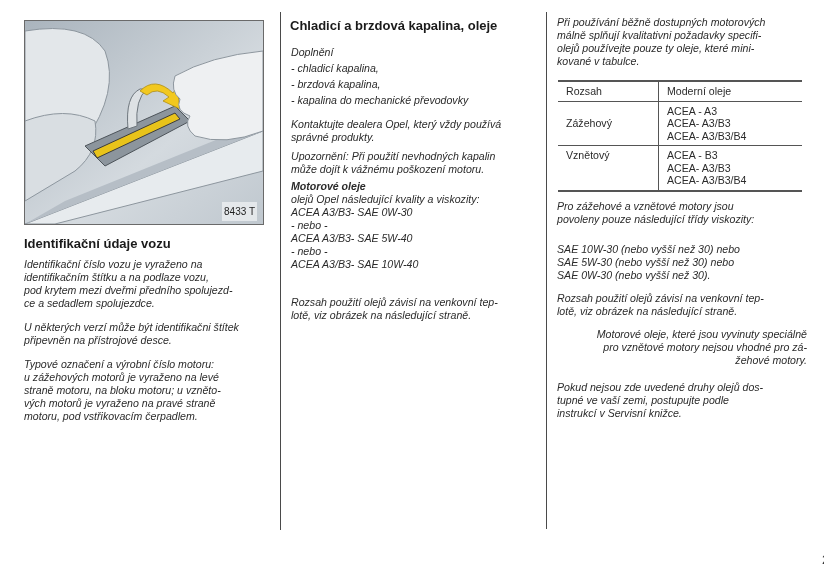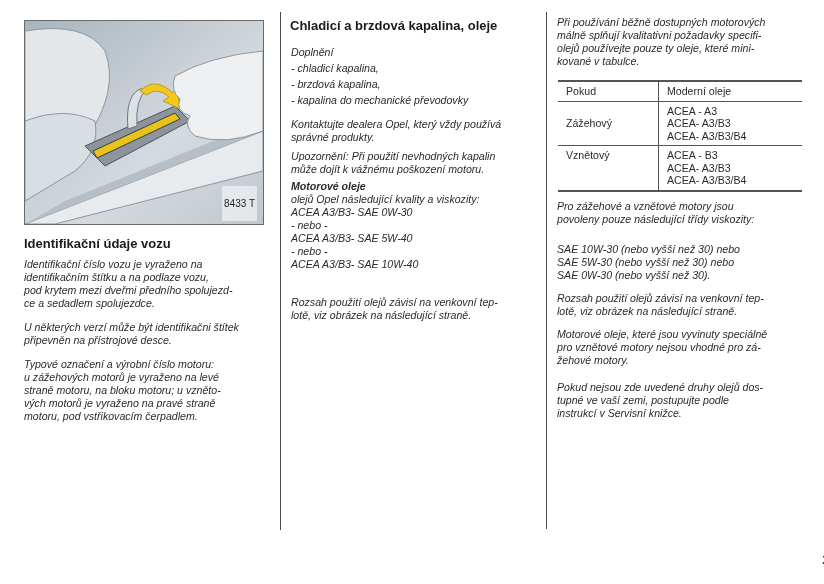--- a/index.html
+++ b/index.html
@@ -10,21 +10,21 @@
   .divider { position:absolute; width:1px; background:#4a4a4a; }
   .div1 { left:280px; top:12px; height:518px; }
   .div2 { left:546px; top:12px; height:517px; }
 
   .figure {
     position:absolute; left:24px; top:20px; width:238px; height:203px;
     border:1px solid #6a6a6a; overflow:hidden; background:#c9d0d6;
   }
   .fig-label {
     position:absolute; right:6px; bottom:3px; font-size:10px; color:#1e1e1e;
-    background:rgba(255,255,255,0.55); padding:12px 2px;
+    background:rgba(255,255,255,0.55); padding:4px 2px;
   }
 
   .h2 { font-weight:bold; font-size:13px; color:#1a1a1a; margin:0; }
   p { margin:0; font-size:10.6px; line-height:13px; color:#2b2b2b; }
   .h-left { position:absolute; left:24px; top:236px; }
   .p-block { position:absolute;font-style:italic; }
 
   .h-mid { position:absolute; left:290px; top:18px; }
   .sub-bold { font-weight:bold; }
 
@@ -129,21 +129,21 @@
 <div class="p-block" style="left:557px; top:16px; width:250px;">
   <p>Při používání běžně dostupných motorových</p>
   <p>málně splňují kvalitativni požadavky specifi-</p>
   <p>olejů používejte pouze ty oleje, které mini-</p>
   <p>kované v tabulce.</p>
 </div>
 
 <table class="spec">
   <tbody>
       <tr class="head">
-    <td class="c1">Pokud</td>
+    <td class="c1">Rozsah</td>
     <td>Moderní oleje</td>
   </tr>
   <tr class="row1">
     <td class="c1">Zážehový</td>
     <td>
       <div>ACEA - A3</div>
       <div>ACEA- A3/B3</div>
       <div>ACEA- A3/B3/B4</div>
     </td>
   </tr>
@@ -164,21 +164,21 @@
 </div>
 <div class="p-block" style="left:557px; top:243px; width:250px;">
   <p>SAE 10W-30 (nebo vyšší než 30) nebo</p>
   <p>SAE 5W-30 (nebo vyšší než 30) nebo</p>
   <p>SAE 0W-30 (nebo vyšší než 30).</p>
 </div>
 <div class="p-block" style="left:557px; top:292px; width:250px;">
   <p>Rozsah použití olejů závisí na venkovní tep-</p>
   <p>lotě, viz obrázek na následující straně.</p>
 </div>
-<div class="p-block" style="left:557px; top:328px; width:250px;">
+<div class="p-block" style="left:557px; top:328px; width:250px;text-align:right;">
   <p>Motorové oleje, které jsou vyvinuty speciálně</p>
   <p>pro vznětové motory nejsou vhodné pro zá-</p>
   <p>žehové motory.</p>
 </div>
 <div class="p-block" style="left:557px; top:381px; width:250px;">
   <p>Pokud nejsou zde uvedené druhy olejů dos-</p>
   <p>tupné ve vaší zemi, postupujte podle</p>
   <p>instrukcí v Servisní knižce.</p>
 </div>
 

